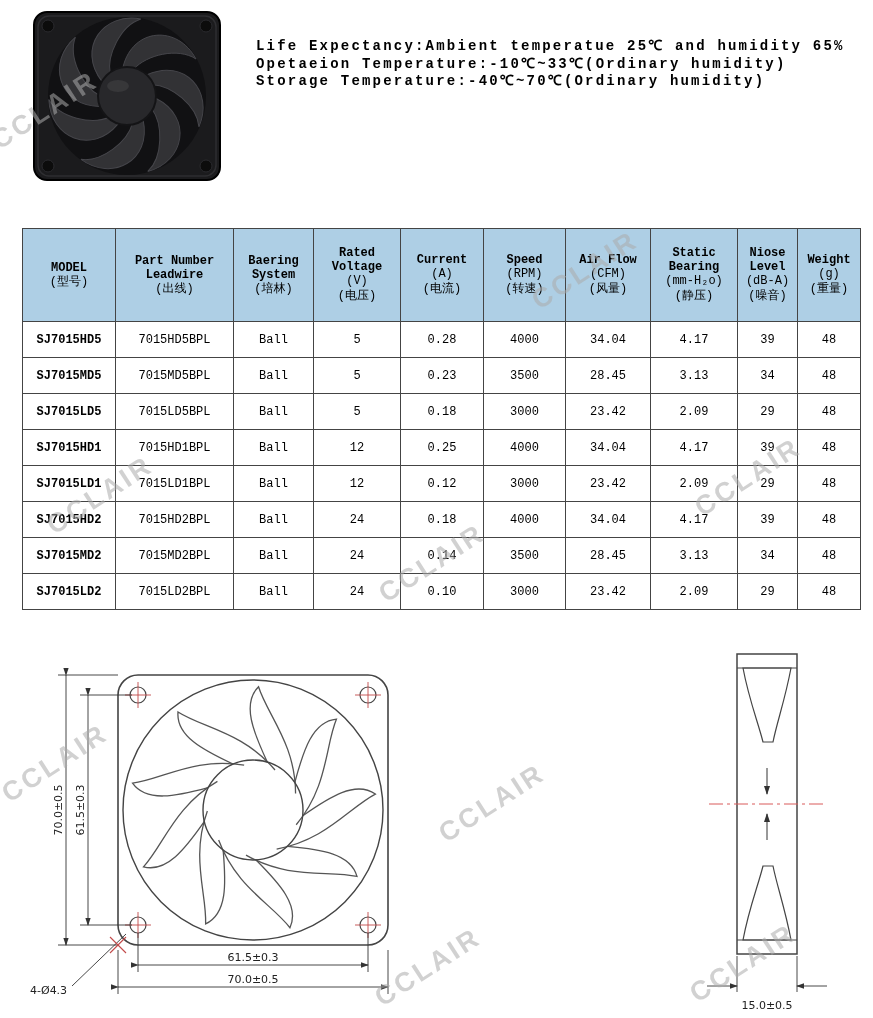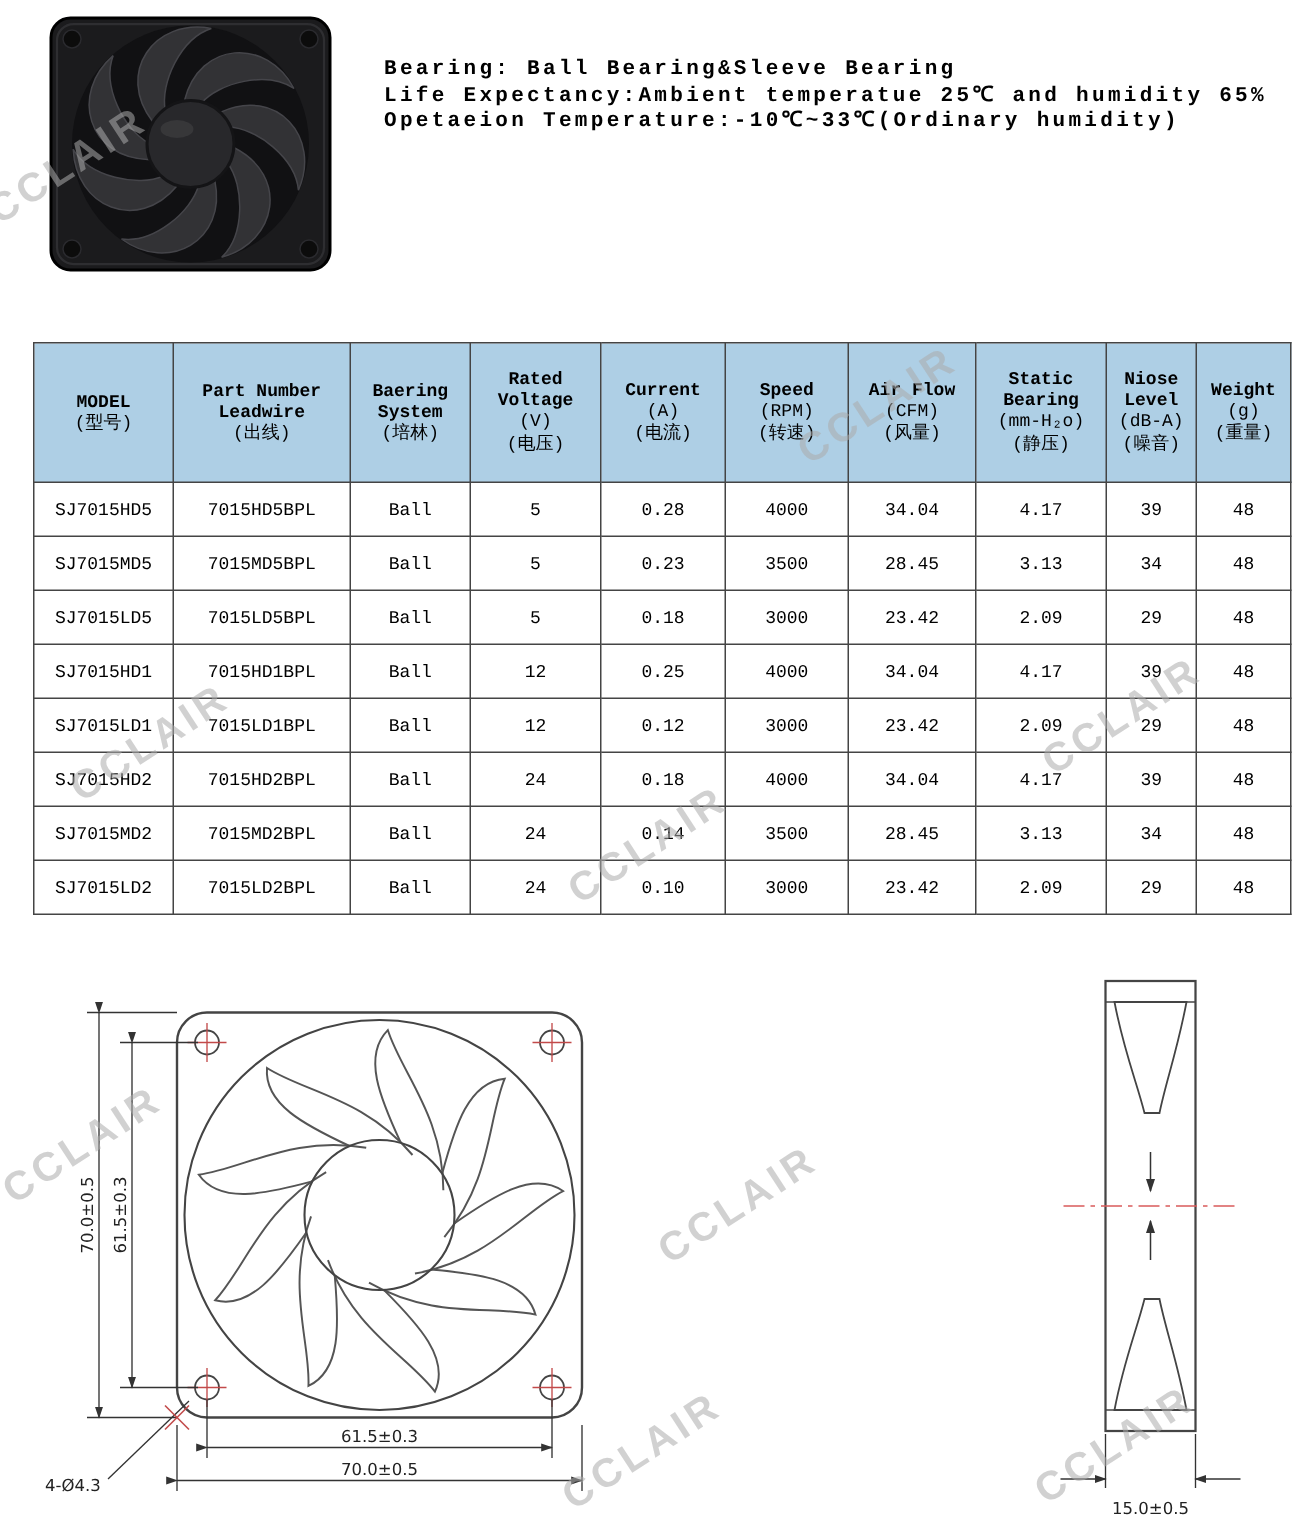--- a/index.html
+++ b/index.html
@@ -33,21 +33,21 @@
              border-collapse:collapse;table-layout:fixed;background:#fff;
              font-family:"Liberation Mono",monospace;}
   table.spec th,table.spec td{border:1px solid #444;}
   table.spec th{background:#aecfe5;height:84px;vertical-align:top;padding:4px 1px;
                 font-size:12px;font-weight:bold;}
   .h-wrap{display:flex;flex-direction:column;justify-content:center;height:100%;}
   .h-en div{line-height:14px;}
   .h-sub{font-weight:normal;}
   .h-sub div{line-height:15px;}
   table.spec td{height:33px;text-align:center;font-size:12px;}
-  table.spec td:first-child{font-weight:normal;margin-top:26px;}
+  table.spec td:first-child{font-weight:bold;margin-top:26px;}
 
   
   .front-draw{position:absolute;left:28px;top:660px;width:440px;height:350px;z-index:2;}
   .side-draw{position:absolute;left:695px;top:642px;width:145px;height:375px;z-index:2;}
   .dimtext{font:11px "DejaVu Sans",sans-serif;fill:#222;}
 </style>
 </head>
 <body>
 
 <div class="page">
@@ -81,23 +81,23 @@
     <ellipse cx="90" cy="78" rx="11" ry="6" fill="rgba(255,255,255,0.07)"></ellipse>
     <g fill="#0c0c0c" stroke="#2a2a2e">
       <circle cx="20" cy="18" r="6"></circle>
         <circle cx="178" cy="18" r="6"></circle>
       <circle cx="20" cy="158" r="6"></circle>
         <circle cx="178" cy="158" r="6"></circle>
     </g>
   </svg>
 
   <div class="specs">
-    <div>Bearing: Ball Bearing&amp;Sleeve Bearing</div>
     <div>Life Expectancy:Ambient temperatue 25℃ and humidity 65%</div>
     <div>Opetaeion Temperature:-10℃~33℃(Ordinary humidity)</div>
+    <div>Storage Temperature:-40℃~70℃(Ordinary humidity)</div>
   </div>
 
   <table class="spec">
     <colgroup>
       <col style="width:93px">
         <col style="width:118px">
         <col style="width:80px">
       <col style="width:87px">
         <col style="width:83px">
         <col style="width:82px">

